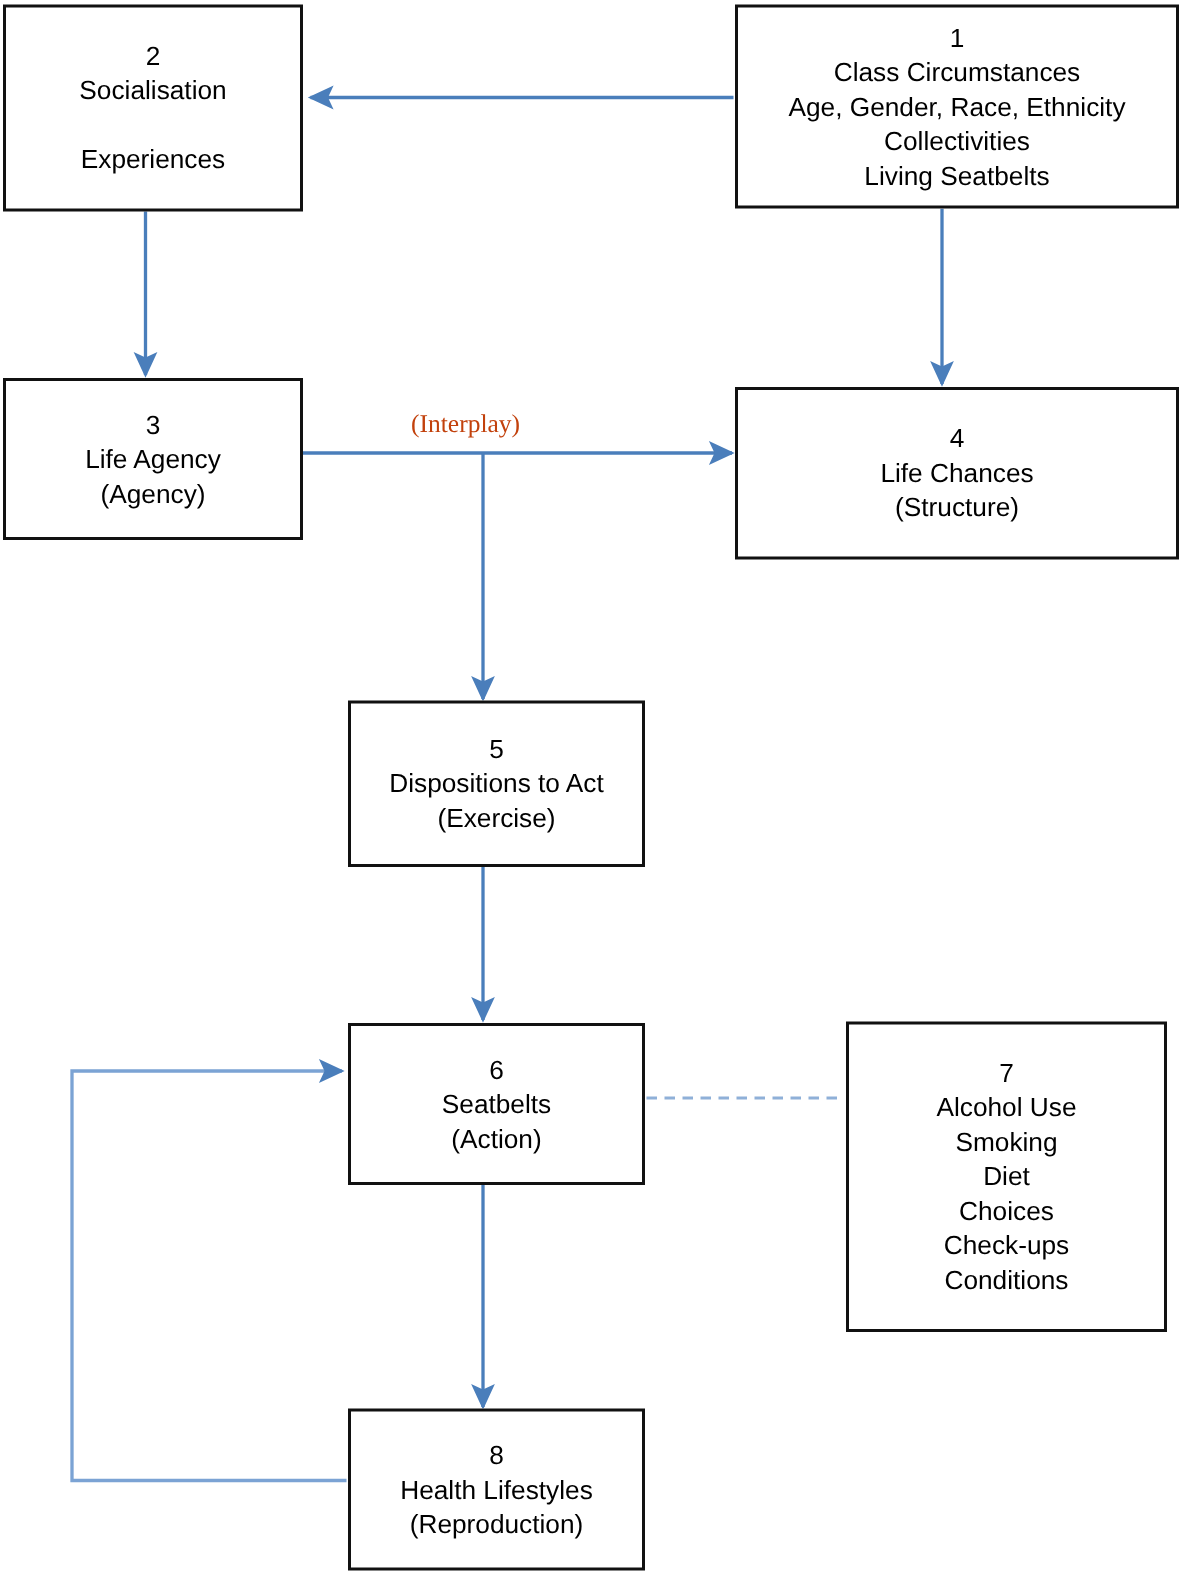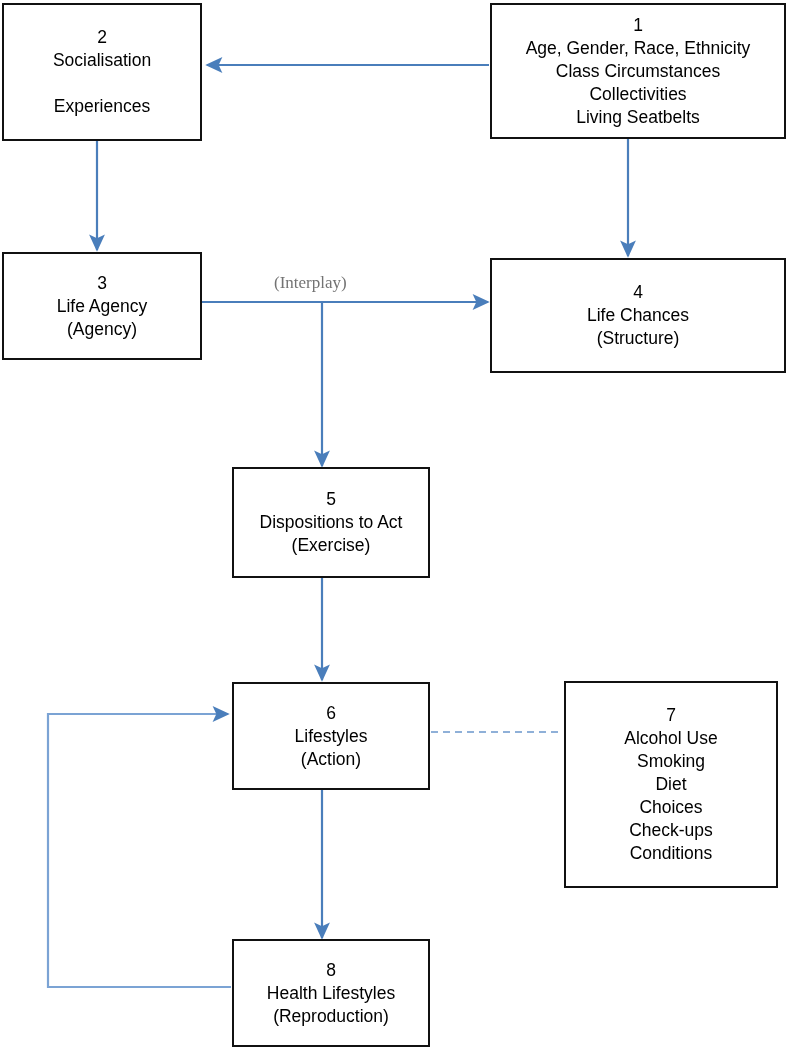--- a/index.html
+++ b/index.html
@@ -36,21 +36,21 @@
     display: block;
     white-space: nowrap;
   }
   .box .line.spacer {
     height: 23px;
   }
   .interplay-label {
     position: absolute;
     font-family: "Liberation Serif", serif;
     font-size: 17px;
-    color: #737373;
+    color: #c2410c;
     white-space: nowrap;
     z-index: 4;
   }
   svg.wires {
     position: absolute;
     left: 0;
     top: 0;
     width: 788px;
     height: 1050px;
     z-index: 1;
@@ -86,22 +86,22 @@
 
     <line x1="431" y1="732" x2="563" y2="732" stroke="#8fb0d8" stroke-width="2" stroke-dasharray="7,5"></line>
 
     <line x1="322" y1="790" x2="322" y2="938" stroke="#4a7ebb" stroke-width="2.2" marker-end="url(#ah)"></line>
 
     <path d="M231,987 L48,987 L48,714 L228,714" fill="none" stroke="#7ba3d4" stroke-width="2.2" marker-end="url(#ah)"></path>
   </svg>
 
   <div class="box" style="left:490px; top:3px; width:296px; height:136px;">
     <span class="line">1</span>
+    <span class="line">Class Circumstances</span>
     <span class="line">Age, Gender, Race, Ethnicity</span>
-    <span class="line">Class Circumstances</span>
     <span class="line">Collectivities</span>
     <span class="line">Living Seatbelts</span>
   </div>
 
   <div class="box" style="left:2px; top:3px; width:200px; height:138px;">
     <span class="line">2</span>
     <span class="line">Socialisation</span>
     <span class="line spacer"></span>
     <span class="line">Experiences</span>
   </div>
@@ -119,21 +119,21 @@
   </div>
 
   <div class="box" style="left:232px; top:467px; width:198px; height:111px;">
     <span class="line">5</span>
     <span class="line">Dispositions to Act</span>
     <span class="line">(Exercise)</span>
   </div>
 
   <div class="box" style="left:232px; top:682px; width:198px; height:108px;">
     <span class="line">6</span>
-    <span class="line">Lifestyles</span>
+    <span class="line">Seatbelts</span>
     <span class="line">(Action)</span>
   </div>
 
   <div class="box" style="left:564px; top:681px; width:214px; height:207px;">
     <span class="line">7</span>
     <span class="line">Alcohol Use</span>
     <span class="line">Smoking</span>
     <span class="line">Diet</span>
     <span class="line">Choices</span>
     <span class="line">Check-ups</span>

